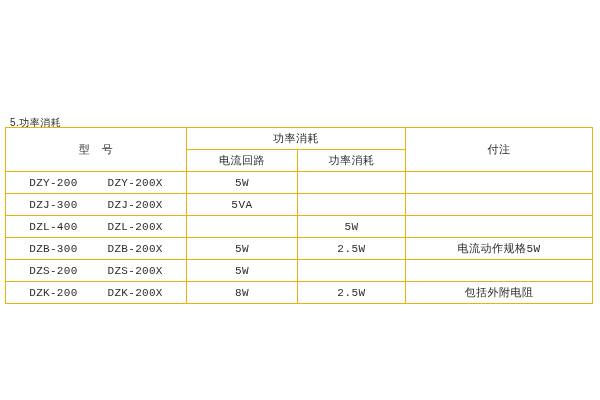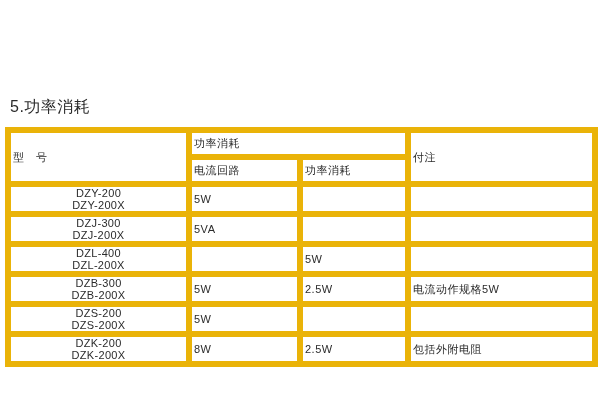--- a/index.html
+++ b/index.html
@@ -12,53 +12,54 @@
     width: 600px;
     height: 400px;
     background: #ffffff;
     font-family: "Liberation Sans", "DejaVu Sans", sans-serif;
     color: #262626;
     overflow: hidden;
   }
   .doc-title {
     position: absolute;
     left: 10px;
-    top: 100px;
-    font-size: 16px;
+    top: 116px;
+    font-size: 10px;
     line-height: 13px;
     color: #2b2b2b;
     letter-spacing: 0.5px;
   }
   table.spec-table {
     position: absolute;
     left: 5px;
     top: 127px;
     width: 587px;
     border-collapse: collapse;
     table-layout: fixed;
     font-size: 11px;
     color: #2b2b2b;
   }
   table.spec-table td {
-    border: 6px solid #eab308;
+    border: 1px solid #eab308;
+    text-align: center;
     vertical-align: middle;
     padding: 0 2px;
     height: 21px;
     overflow: hidden;
     white-space: nowrap;
     letter-spacing: 0.5px;
+    font-family: Liberation Mono, monospace;
   }
   tr.hdr td { height: 21px; }
   .model-pair {
     display: flex;
     justify-content: center;
     align-items: center;
-    gap: 0;
+    gap: 30px;
     letter-spacing: 0.3px;
-    flex-direction: column;
   }
 </style>
 </head>
 <body>
 
 <div class="page">
 
   <div class="doc-title">5.功率消耗</div>
 
   <table class="spec-table">

